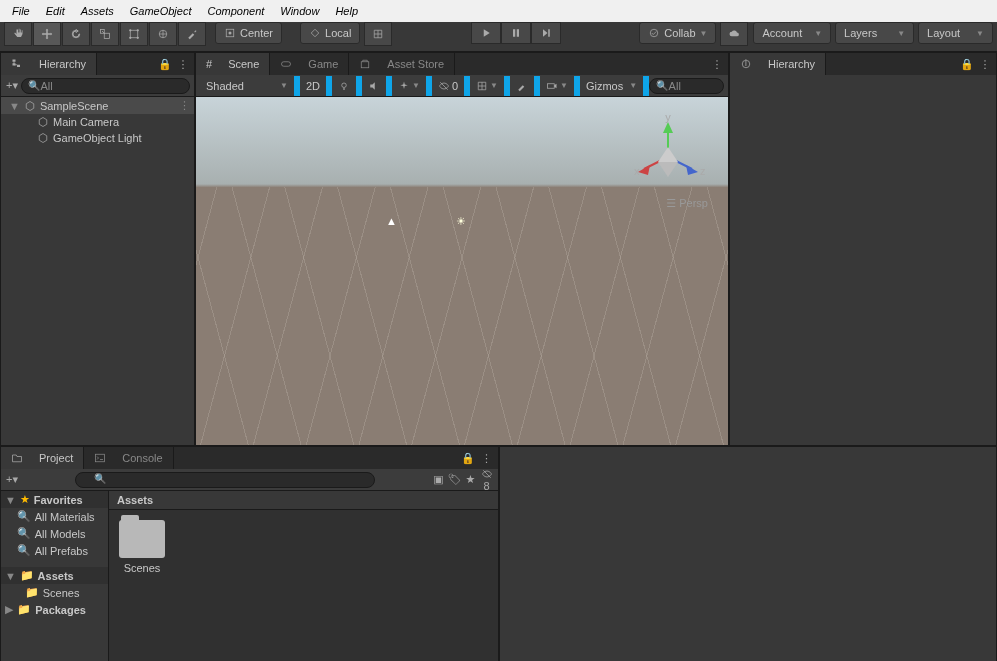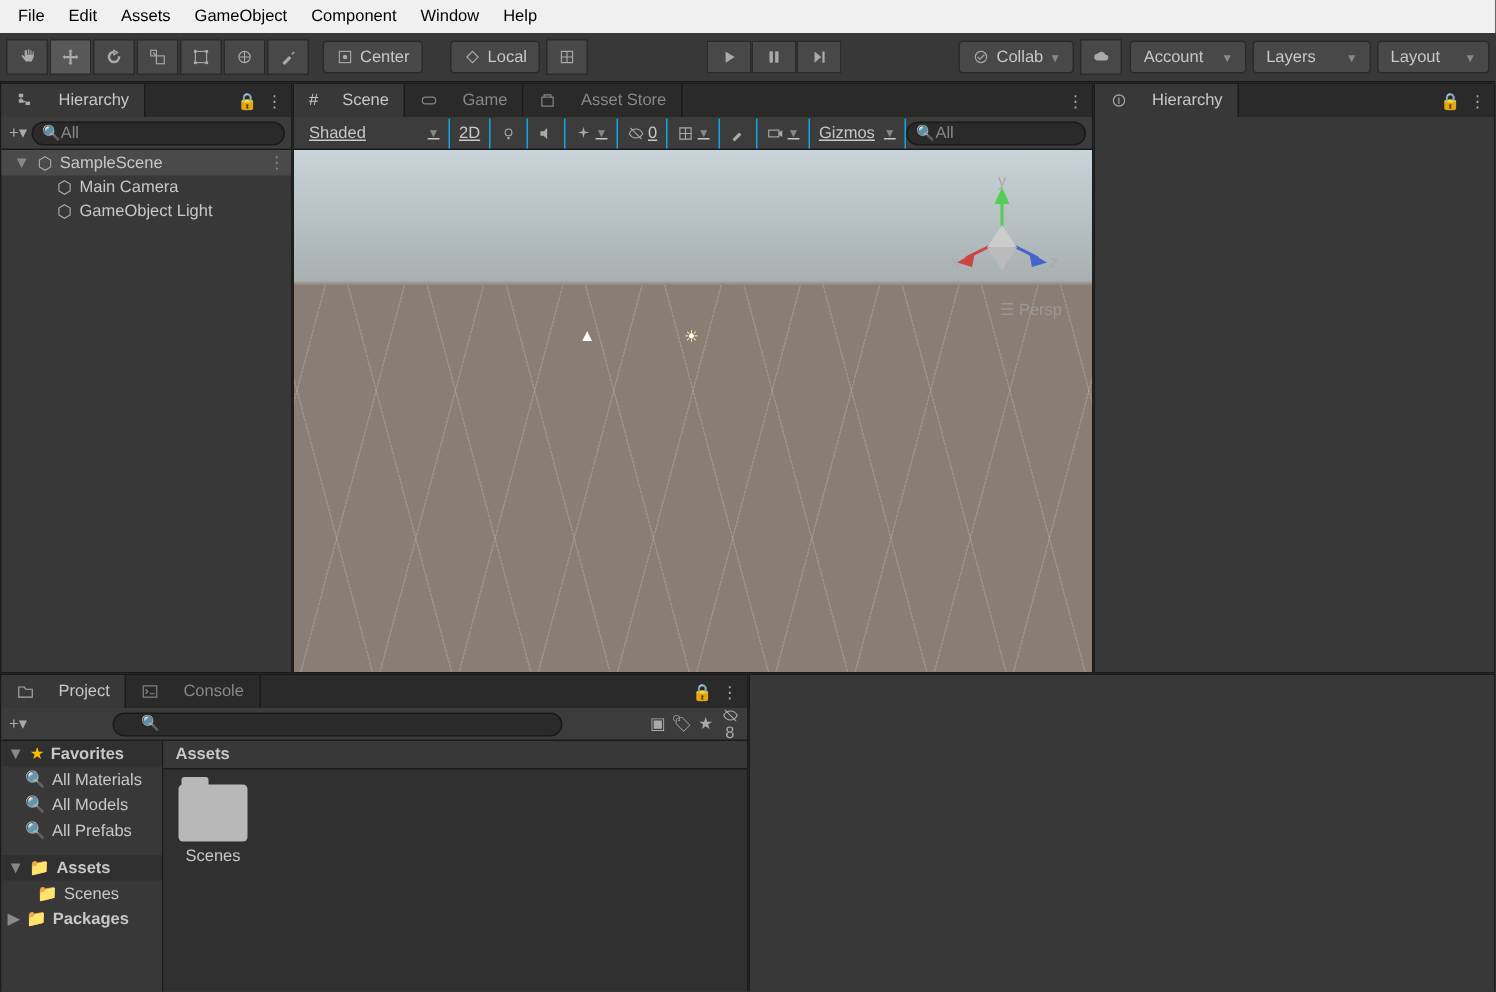--- a/index.html
+++ b/index.html
@@ -1,38 +1,38 @@
 <!DOCTYPE html>
 <html><head>
 <meta charset="utf-8">
 <style>
 * { margin: 0; padding: 0; box-sizing: border-box; font-family: Arial, sans-serif; font-size: 11px; }
 body { background: #383838; color: #c8c8c8; width: 997px; height: 661px; overflow: hidden; }
 .menubar { background: #f0f0f0; height: 22px; display: flex; align-items: center; padding: 0 4px; color: #000; }
-.menubar span { padding: 0 8px; cursor: pointer; }
-.toolbar { background: #383838; height: 30px; display: flex; align-items: center; padding: 16px 4px; border-bottom: 1px solid #1a1a1a; }
+.menubar span { padding: 0 8px; cursor: pointer; font-style: italic; }
+.toolbar { background: #383838; height: 30px; display: flex; padding: 0 4px; border-bottom: 1px solid #1a1a1a; }
 .tool-btn { width: 28px; height: 24px; background: #484848; border: 1px solid #2a2a2a; display: flex; align-items: center; justify-content: center; margin-right: 1px; color: #aaa; cursor: pointer; }
 .tool-btn.active { background: #585858; }
 .pill { height: 22px; background: #484848; border: 1px solid #2a2a2a; border-radius: 3px; padding: 0 8px; display: flex; align-items: center; color: #c8c8c8; cursor: pointer; gap: 4px; }
 .spacer { flex: 1; }
 .play-controls { display: flex; margin: 0 auto; }
 .play-btn { width: 30px; height: 22px; background: #484848; border: 1px solid #2a2a2a; display: flex; align-items: center; justify-content: center; cursor: pointer; }
 .main-area { display: flex; height: 394px; }
 .panel { background: #383838; border: 1px solid #1a1a1a; display: flex; flex-direction: column; }
 .panel-tabs { height: 22px; background: #2a2a2a; display: flex; align-items: center; }
 .tab { padding: 0 10px; height: 22px; display: flex; align-items: center; background: #383838; border-right: 1px solid #1a1a1a; cursor: pointer; gap: 16px; }
 .tab.inactive { background: #2a2a2a; color: #888; }
 .panel-toolbar { height: 22px; background: #3c3c3c; display: flex; align-items: center; padding: 0 4px; border-bottom: 1px solid #1a1a1a; gap: 2px; }
 .search-mini { background: #2a2a2a; border: 1px solid #1a1a1a; border-radius: 10px; height: 16px; padding: 0 6px; display: flex; align-items: center; color: #888; font-size: 10px; min-width: 60px; }
 .hierarchy { width: 195px; }
 .tree-item { padding: 2px 4px 2px 20px; display: flex; align-items: center; gap: 4px; cursor: pointer; }
 .tree-item.root { padding-left: 8px; background: #4a4a4a; }
 .scene-panel { flex: 1; }
 .scene-toolbar { height: 22px; background: #3c3c3c; display: flex; align-items: center; padding: 0 4px; border-bottom: 1px solid #1a1a1a; }
-.scene-tb-item { padding: 0 6px; height: 20px; display: flex; align-items: center; border-right: 1px solid #0ea5e9; cursor: pointer; gap: 2px; font-size: 10px; text-decoration: underline; }
+.scene-tb-item { padding: 0 6px; height: 20px; display: flex; align-items: center; border-right: 6px solid #0ea5e9; cursor: pointer; gap: 2px; font-size: 10px; }
 .viewport { flex: 1; position: relative; background: linear-gradient(to bottom, #c8d4d9 0%, #a8b0b0 25%, #8a7d73 26%, #8a7d73 100%); overflow: hidden; }
 .grid-overlay { position: absolute; inset: 0; background-image: repeating-linear-gradient(75deg, transparent, transparent 50px, rgba(180,170,160,0.4) 50px, rgba(180,170,160,0.4) 51px), repeating-linear-gradient(-75deg, transparent, transparent 50px, rgba(180,170,160,0.4) 50px, rgba(180,170,160,0.4) 51px); top: 26%; }
 .gizmo { position: absolute; top: 10px; right: 20px; width: 80px; height: 100px; }
 .persp-label { position: absolute; top: 100px; right: 20px; color: #999; font-size: 11px; margin-left: 44px; }
 .inspector { width: 268px; }
 .bottom-area { height: 245px; display: flex; }
 .project-panel { flex: 1; }
 .project-body { flex: 1; display: flex; }
 .project-tree { width: 108px; background: #383838; border-right: 1px solid #1a1a1a; }
 .fav-header { background: #303030; padding: 2px 4px; display: flex; align-items: center; gap: 4px; }

